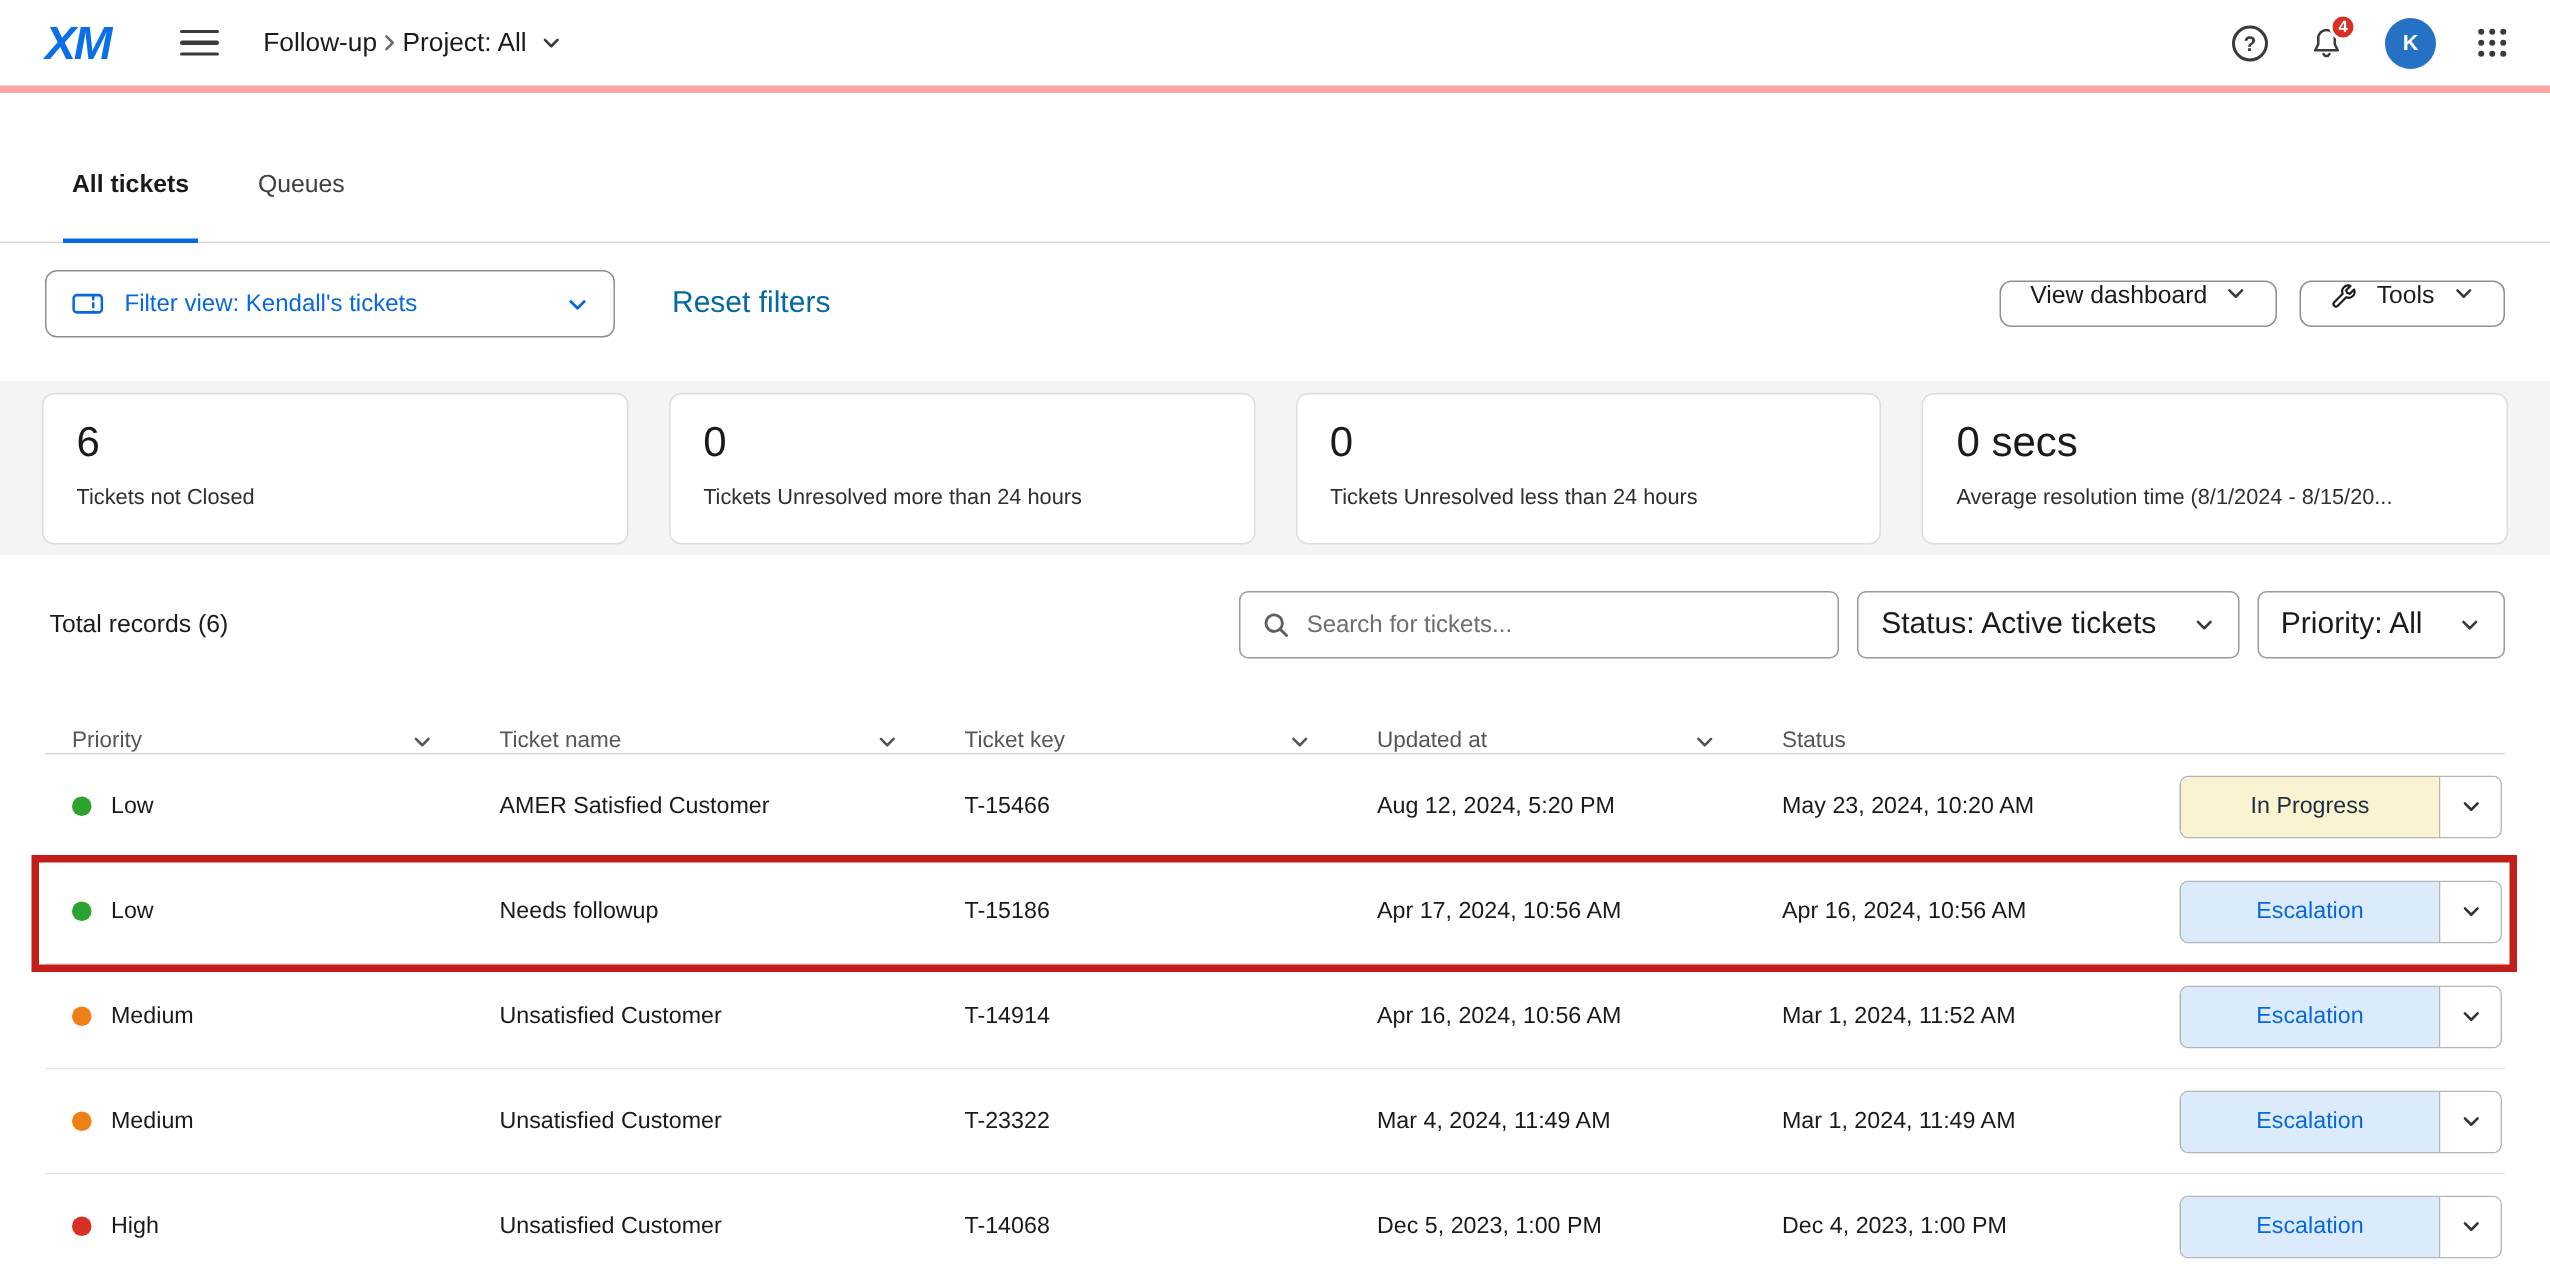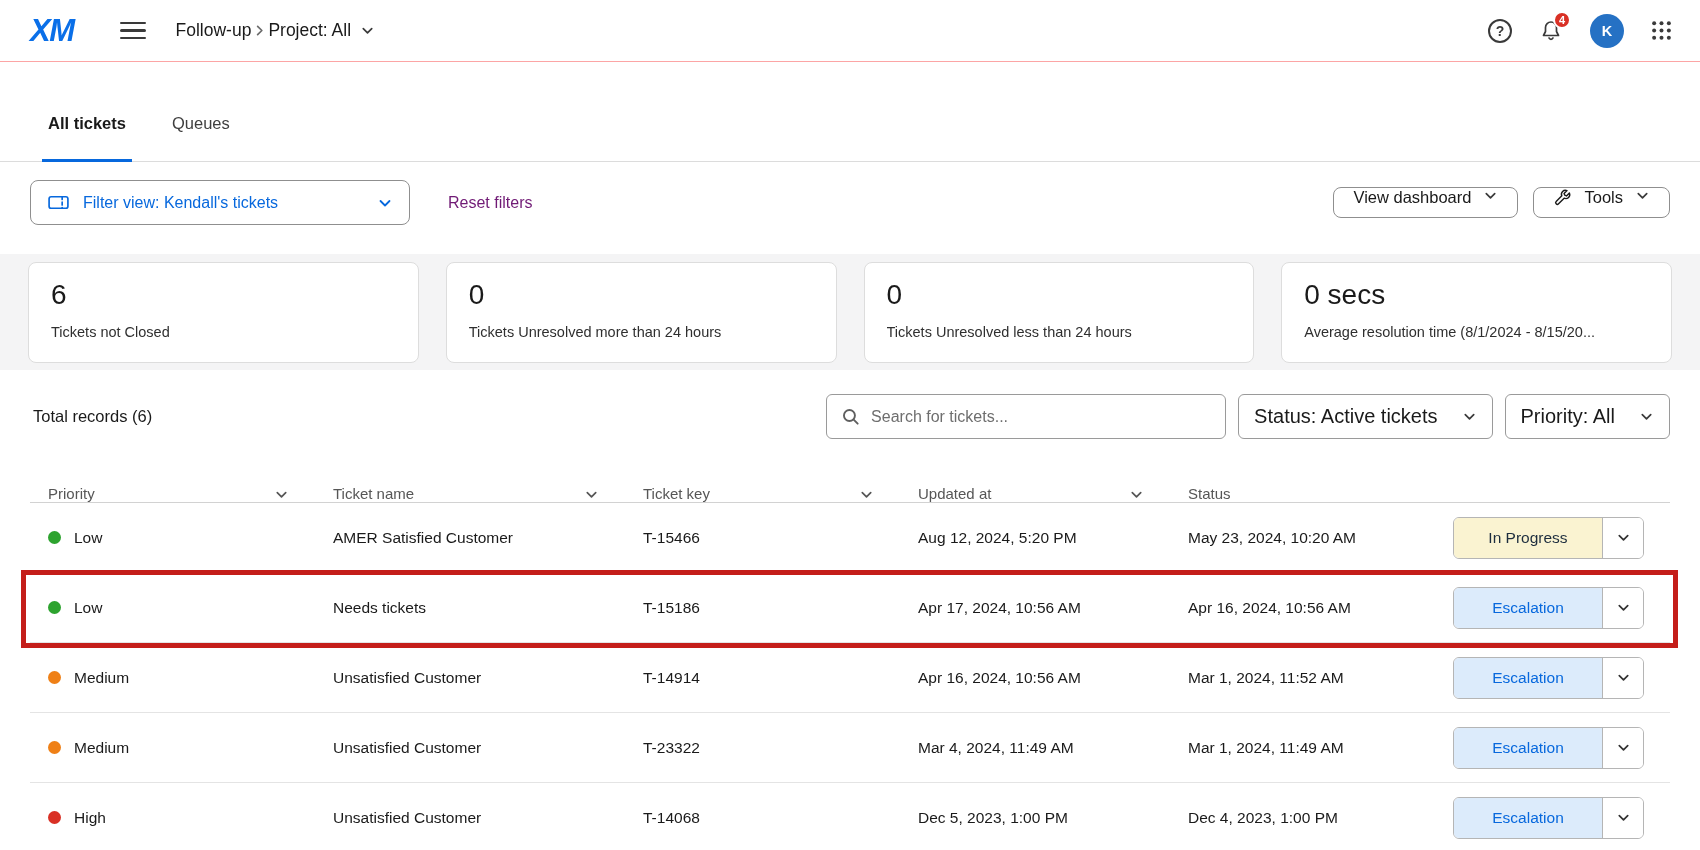--- a/index.html
+++ b/index.html
@@ -4,21 +4,21 @@
 <style>
   * { box-sizing: border-box; margin: 0; padding: 0; }
   html, body { width: 1700px; height: 850px; overflow: hidden; }
   body {
     font-family: "Liberation Sans", "DejaVu Sans", sans-serif;
     background: #ffffff; color: #1a1a1a; position: relative;
   }
   svg { flex: none; }
 
   
-  .topbar { height: 62px; display: flex; align-items: center; padding: 0 28px 0 30px; border-bottom: 1px solid #fca5a5; }
+  .topbar { height: 62px; display: flex; align-items: center; padding: 0 28px 0 30px; border-bottom: 5px solid #fca5a5; }
   .logo { font-size: 31px; font-weight: 800; font-style: italic; color: #0a6fe8; letter-spacing: -1.5px; margin-right: 46px; cursor: pointer; }
   .hamburger { width: 26px; display: flex; flex-direction: column; gap: 5px; background: none; border: none; cursor: pointer; margin-right: 30px; }
   .hamburger .bar { height: 2.6px; background: #3a3a3a; border-radius: 2px; }
   .breadcrumb { display: flex; align-items: center; gap: 1px; font-size: 17.5px; }
   .crumb { cursor: pointer; }
   .crumb-project { display: flex; align-items: center; gap: 9px; cursor: pointer; }
   .topbar-right { margin-left: auto; display: flex; align-items: center; gap: 27px; }
   .icon-btn { background: none; border: none; cursor: pointer; display: flex; align-items: center; justify-content: center; position: relative; }
   .help-circle { width: 24px; height: 24px; border: 2px solid #3a3a3a; border-radius: 50%; display: flex; align-items: center; justify-content: center; font-size: 14px; font-weight: 700; color: #3a3a3a; }
   .help-circle::after { content: "?"; }
@@ -28,21 +28,21 @@
   
   .tabs { display: flex; gap: 46px; padding-left: 48px; border-bottom: 1px solid #dcdcdc; height: 100px; align-items: flex-end; }
   .tab { font-size: 16.5px; color: #3f3f3f; padding-bottom: 28px; cursor: pointer; position: relative; }
   .tab.active { color: #1a1a1a; font-weight: 700; }
   .tab.active::after { content: ""; position: absolute; left: -6px; right: -6px; bottom: -1px; height: 3px; background: #0768dd; }
 
   
   .filter-row { display: flex; align-items: center; margin: 18px 30px 29px 30px; }
   .filter-view { width: 380px; height: 45px; border: 1px solid #8f8f8f; border-radius: 8px; background: #fff; display: flex; align-items: center; gap: 13px; padding: 0 16px; cursor: pointer; color: #0768dd; font-size: 16px; font-family: inherit; }
   .filter-view .label { flex: 1; text-align: left; }
-  .reset-link { margin-left: 38px; color: #701a75; font-size: 16px; background: none; border: none; cursor: pointer; font-family: inherit; }
+  .reset-link { margin-left: 38px; color: #0369a1; font-size: 20px; background: none; border: none; cursor: pointer; font-family: inherit; }
   .filter-actions { margin-left: auto; display: flex; gap: 15px; }
   .btn { height: 31px; border: 1px solid #8f8f8f; border-radius: 8px; background: #fff; display: flex; align-items: flex-start; gap: 12px; padding: 0 19px; font-size: 16.5px; color: #1a1a1a; cursor: pointer; font-family: inherit; }
 
   
   .stats-band { background: #f4f4f5; padding: 0 28px; display: flex; gap: 27px; height: 116px; align-items: center; }
   .stat-card { flex: 1; background: #fff; border: 1px solid #dddddd; border-radius: 8px; height: 101px; padding: 15px 22px; overflow: hidden; }
   .stat-value { font-size: 28px; line-height: 1.2; }
   .stat-label { font-size: 14.5px; color: #2f2f2f; margin-top: 13px; white-space: nowrap; overflow: hidden; }
 
   
@@ -57,21 +57,21 @@
   .table { margin: 20px 30px 0 30px; --cols: 285px 310px 275px 270px 275px 1fr; }
   .thead { display: grid; grid-template-columns: var(--cols); border-bottom: 1px solid #d2d2d2; height: 44px; color: #565656; font-size: 15px; }
   .th { display: flex; align-items: flex-end; justify-content: space-between; padding: 0 26px 0 18px; height: 100%; }
   .th .hchev { color: #555; }
   .th.sorted { color: #1a1a1a; font-weight: 700; border-bottom: 2px solid #4a4a4a; }
   .th-label { display: flex; gap: 8px; align-items: center; }
   .trow { display: grid; grid-template-columns: var(--cols); height: 70px; align-items: center; border-bottom: 1px solid #e4e4e4; font-size: 15.5px; background: #fff; }
   .td { padding-left: 18px; display: flex; align-items: center; gap: 13px; overflow: hidden; }
   .dot { width: 13px; height: 13px; border-radius: 50%; flex: none; }
   .status-td { padding-left: 8px; }
-  .status-ctl { width: 191px; height: 42px; border: 1px solid #b5b5b5; border-radius: 6px; background: #fff; display: flex; align-items: stretch; overflow: hidden; cursor: pointer; padding: 0; font-family: inherit; justify-content: center; }
+  .status-ctl { width: 215px; height: 42px; border: 1px solid #b5b5b5; border-radius: 6px; background: #fff; display: flex; align-items: stretch; overflow: hidden; cursor: pointer; padding: 0; font-family: inherit; justify-content: center; }
   .status-fill { flex: 1; display: flex; align-items: center; justify-content: center; font-size: 15.5px; }
   .status-sep { width: 1px; background: #b5b5b5; }
   .status-chevbox { width: 40px; display: flex; align-items: center; justify-content: center; color: #333; background: #fff; }
 
   
   .highlight-box { position: absolute; left: 21px; top: 570px; width: 1657px; height: 78px; border: 5px solid #c41e1a; pointer-events: none; z-index: 10; }
 </style>
 </head>
 <body>
 
@@ -251,21 +251,21 @@
           </span>
       </button>
     </div>
   </div>
 
   <div class="trow">
     <div class="td">
       <span class="dot" style="background-color: rgb(45, 163, 47);"></span>
       <span>Low</span>
     </div>
-    <div class="td">Needs tickets</div>
+    <div class="td">Needs followup</div>
     <div class="td">T-15186</div>
     <div class="td">Apr 17, 2024, 10:56 AM</div>
     <div class="td">Apr 16, 2024, 10:56 AM</div>
     <div class="td status-td">
       <button class="status-ctl">
         <span class="status-fill" style="background-color: rgb(220, 235, 251); color: rgb(7, 104, 221);">Escalation</span>
         <span class="status-sep"></span>
         <span class="status-chevbox">
             <svg width="15" height="15" viewBox="0 0 16 16" fill="none" stroke="currentColor" stroke-width="1.8" stroke-linecap="round" stroke-linejoin="round">
               <path d="M3.5 6l4.5 4.5L12.5 6"></path>

